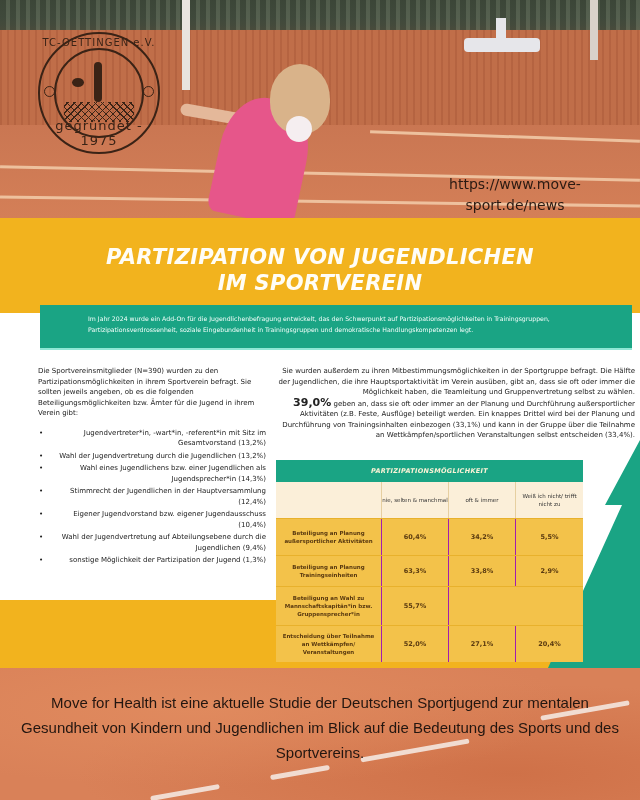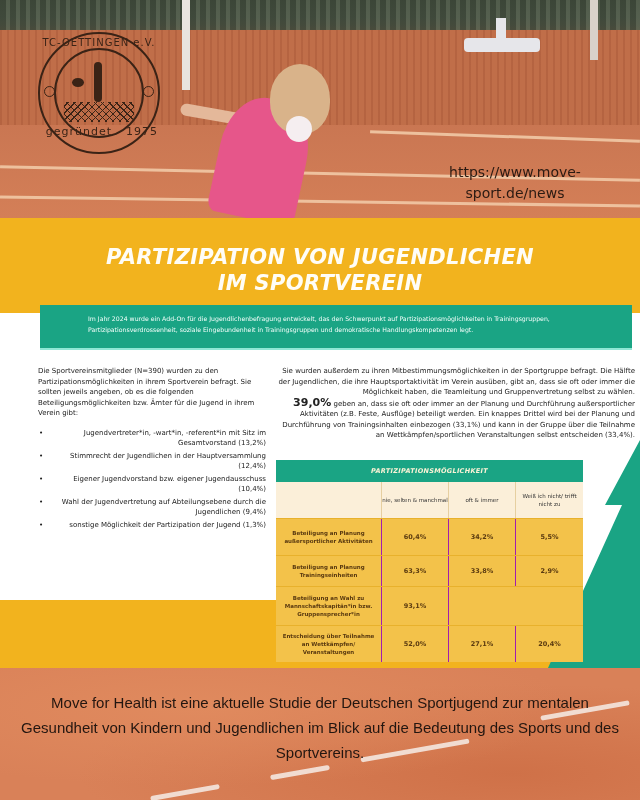--- a/index.html
+++ b/index.html
@@ -25,24 +25,24 @@
   .child .arm { position:absolute; left:0; top:50px; width:84px; height:12px; background:#e4b89a; border-radius:6px; transform:rotate(10deg); }
   .child .cap { position:absolute; left:106px; top:56px; width:26px; height:26px; background:#f5eef0; border-radius:50%; }
 
   .logo { position:absolute; left:38px; top:32px; width:118px; height:118px; border:2px solid #3a2316; border-radius:50%; }
   .logo .inner { position:absolute; left:14px; top:14px; width:86px; height:86px; border:2px solid #3a2316; border-radius:50%; overflow:hidden; }
   .logo .net { position:absolute; left:8px; top:52px; width:70px; height:20px;
     background: repeating-linear-gradient(45deg, #3a2316 0 1px, transparent 1px 5px), repeating-linear-gradient(-45deg, #3a2316 0 1px, transparent 1px 5px); }
   .logo .player { position:absolute; left:38px; top:12px; width:8px; height:40px; background:#3a2316; border-radius:4px; }
   .logo .racket { position:absolute; left:16px; top:28px; width:12px; height:9px; border-radius:50%; background:#3a2316; }
   .logo .top-text { position:absolute; left:0; top:3px; width:118px; text-align:center; font-size:10px; color:#3a2316; letter-spacing:1px; }
-  .logo .bot-text { position:absolute; left:0; bottom:14px; width:118px; text-align:right; font-size:11px; color:#3a2316; letter-spacing:1px; }
+  .logo .bot-text { position:absolute; left:0; bottom:4px; width:118px; text-align:center; font-size:13px; color:#3a2316; letter-spacing:1px; }
   .logo .ball { position:absolute; top:52px; width:9px; height:9px; border:1px solid #3a2316; border-radius:50%; }
 
-  .url { position:absolute; left:440px; top:162px; width:150px; text-align:center; font-family:"DejaVu Sans", sans-serif; font-size:14px; line-height:21px; color:#2b1a12; }
+  .url { position:absolute; left:440px; top:174px; width:150px; text-align:center; font-family:"DejaVu Sans", sans-serif; font-size:14px; line-height:21px; color:#2b1a12; }
 
   .orange-band { position:absolute; left:0; top:218px; width:640px; height:450px; background:#f2b31e; }
   .page-title { position:absolute; left:0; top:244px; width:640px; text-align:center; color:#fffdf6; font-family:"DejaVu Sans", sans-serif; font-weight:bold; font-style:italic; font-size:21px; line-height:26px; letter-spacing:.3px; }
   .white-panel { position:absolute; left:0; top:313px; width:640px; height:287px; background:#ffffff; }
   .teal-box { position:absolute; left:40px; top:305px; width:592px; height:45px; background:#1aa484; color:#f4fffb; font-size:6.2px; line-height:11px; box-sizing:border-box; padding:8px 0 0 48px; border-bottom:2px solid #8fe7d5; }
   .teal-box p { margin:0; }
 
   .col-left { position:absolute; left:38px; top:366px; width:228px; font-size:7px; line-height:10.5px; color:#222; }
   .col-left p { margin:0 0 9px 0; }
   .col-left ul { margin:0; padding:0 0 0 12px; list-style:none;text-align:right; }
@@ -122,20 +122,22 @@
 </svg>
 
 <div class="teal-box">
   <p>Im Jahr 2024 wurde ein Add-On für die Jugendlichenbefragung entwickelt, das den Schwerpunkt auf Partizipationsmöglichkeiten in Trainingsgruppen, Partizipationsverdrossenheit, soziale Eingebundenheit in Trainingsgruppen und demokratische Handlungskompetenzen legt.</p>
 </div>
 
 <div class="col-left">
   <p>Die Sportvereinsmitglieder (N=390) wurden zu den Partizipationsmöglichkeiten in ihrem Sportverein befragt. Sie sollten jeweils angeben, ob es die folgenden Beteiligungsmöglichkeiten bzw. Ämter für die Jugend in ihrem Verein gibt:</p>
   <ul>
     <li>Jugendvertreter*in, -wart*in, -referent*in mit Sitz im Gesamtvorstand (13,2%)</li>
+    <li>Wahl der Jugendvertretung durch die Jugendlichen (13,2%)</li>
+    <li>Wahl eines Jugendlichens bzw. einer Jugendlichen als Jugendsprecher*in (14,3%)</li>
     <li>Stimmrecht der Jugendlichen in der Hauptversammlung (12,4%)</li>
     <li>Eigener Jugendvorstand bzw. eigener Jugendausschuss (10,4%)</li>
     <li>Wahl der Jugendvertretung auf Abteilungsebene durch die Jugendlichen (9,4%)</li>
     <li>sonstige Möglichkeit der Partizipation der Jugend (1,3%)</li>
   </ul>
 </div>
 
 <div class="col-right">
   <p>Sie wurden außerdem zu ihren Mitbestimmungsmöglichkeiten in der Sportgruppe befragt. Die Hälfte der Jugendlichen, die ihre Hauptsportaktivität im Verein ausüben, gibt an, dass sie oft oder immer die Möglichkeit haben, die Teamleitung und Gruppenvertretung selbst zu wählen.</p>
   <p><span class="big-num">39,0%</span><span> geben an, dass sie oft oder immer an der Planung und Durchführung außersportlicher Aktivitäten (z.B. Feste, Ausflüge) beteiligt werden. Ein knappes Drittel wird bei der Planung und Durchführung von Trainingsinhalten einbezogen (33,1%) und kann in der Gruppe über die Teilnahme an Wettkämpfen/sportlichen Veranstaltungen selbst entscheiden (33,4%).</span></p>
@@ -156,21 +158,21 @@
     <div class="val" style="border-right:none">5,5%</div>
   </div>
   <div class="row" style="height:30px">
     <div>Beteiligung an Planung Trainingseinheiten</div>
     <div class="val">63,3%</div>
     <div class="val">33,8%</div>
     <div class="val" style="border-right:none">2,9%</div>
   </div>
   <div class="row" style="height:38px">
     <div>Beteiligung an Wahl zu Mannschaftskapitän*in bzw. Gruppensprecher*in</div>
-    <div class="val">93,1%</div>
+    <div class="val">55,7%</div>
   </div>
   <div class="row" style="height:36px">
     <div>Entscheidung über Teilnahme an Wettkämpfen/ Veranstaltungen</div>
     <div class="val">52,0%</div>
     <div class="val">27,1%</div>
     <div class="val" style="border-right:none">20,4%</div>
   </div>
 </div>
 
 <div class="page-num">14</div>

